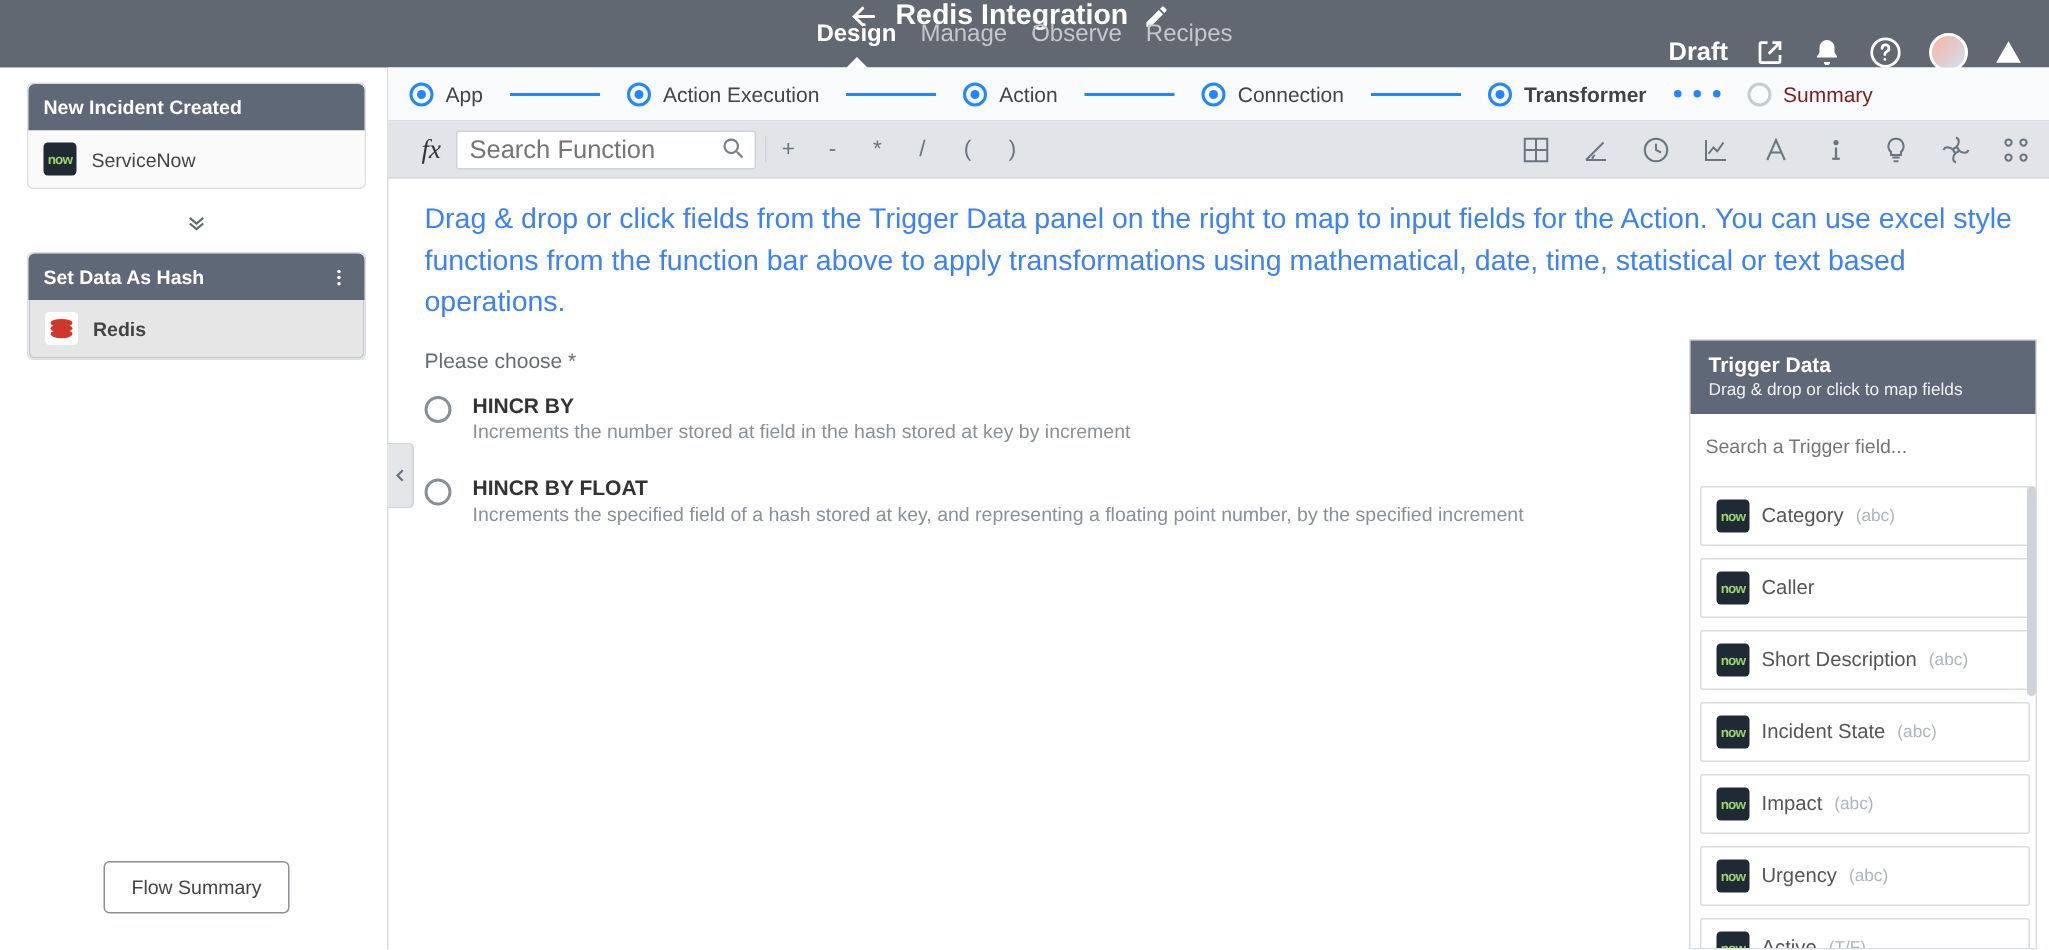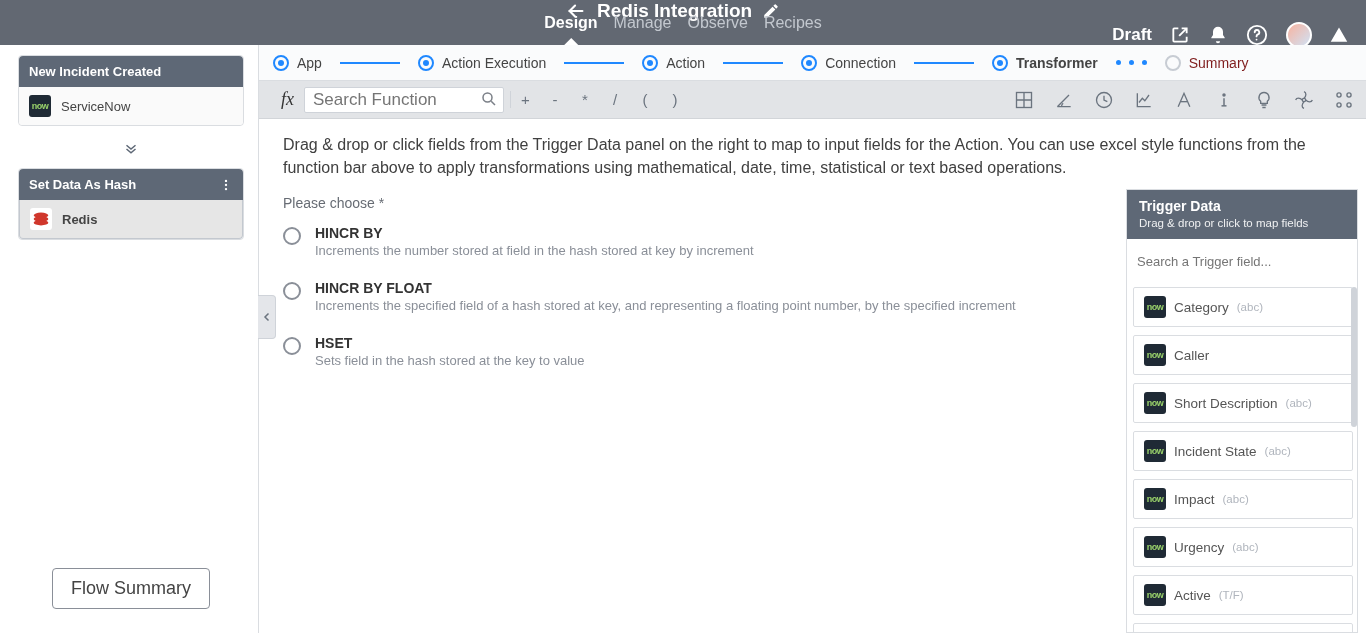--- a/index.html
+++ b/index.html
@@ -59,21 +59,21 @@
   
   .left-sidebar { width: 258px; flex:none; background:#fff; padding:10px 14px 18px 18px; display:flex; flex-direction:column; }
   .flow-card { border:1px solid var(--gray-light); border-radius:4px; margin-bottom:10px; }
   .flow-card-header { background:#5e6876; color:#fff; font-size:13px; font-weight:600; padding:8px 10px; border-radius:4px 4px 0 0; display:flex; align-items:flex-end; justify-content:space-between; }
   .flow-card-item { display:flex; align-items:center; gap:10px; padding:8px 10px; background:#fafafa; border-radius:0 0 4px 4px; font-size:13px; color:#444; }
   .flow-card-item.selected { background:#e6e6e6; border:1px solid #c3c8cf; border-top:none; font-weight:600; }
   .app-badge { width:22px; height:22px; border-radius:3px; display:inline-flex; align-items:center; justify-content:center; font-size:9px; font-weight:700; flex:none; }
   .app-badge.snw { background:#1f2a35; color:#9ad36b; letter-spacing:-0.5px }
   .app-badge.redis { background:#fff; }
   .connector { display:flex; justify-content:center; color:#5e6876; margin:4px 0 10px; }
-  .flow-summary-btn { margin-top:auto; align-self:center; border:1px solid #8a8f98; background:#fff; font-size:18px; padding:9px 18px; border-radius:4px; color:#444; cursor:pointer; margin-bottom:6px; }
+  .flow-summary-btn { margin-top:auto; align-self:center; border:1px solid #8a8f98; background:#fff; font-size:13px; padding:9px 18px; border-radius:4px; color:#444; cursor:pointer; margin-bottom:6px; }
 
   
   .splitter { position:absolute; top:50%; left:258px; transform:translateY(-50%); width:18px; height:44px; background:#e4e6ea; border:1px solid #cfd3d9; border-left:none; border-radius:0 4px 4px 0; display:flex; align-items:center; justify-content:center; color:#6b747f; z-index:5; cursor:pointer; }
 
   
   .main { flex:1; border-left:1px solid var(--gray-light); display:flex; flex-direction:column; position:relative; }
 
   
   .stepbar { height: var(--subbar-h); border-bottom:1px solid var(--gray-light); background:#fafbfc; display:flex; align-items:center; padding:0 14px; gap:0; font-size:14px; color:#444; }
   .step { display:flex; align-items:center; gap:8px; cursor:pointer; }
@@ -92,21 +92,21 @@
   .fx { font-style:italic; font-family: "Times New Roman", serif; font-size:18px; color:#333; padding:0 10px; }
   .fn-search { flex:none; width:200px; position:relative; }
   .fn-search input { width:100%; height:26px; padding:0 30px 0 8px; border:1px solid #cfd3d9; border-radius:2px; background:#fff; font-size:17px; color:#7a7f87; outline:none; }
   .fn-search .mag { position:absolute; right:6px; top:3px; color:#7a7f87; }
   .op { width:30px; text-align:center; font-size:15px; color:#6b747f; cursor:pointer; }
   .op.sep-l { border-left:1px solid #cfd3d9; margin-left:6px; }
   .fn-icons { margin-left:auto; display:flex; align-items:center; gap:20px; color:#6b747f; }
   .fn-icons span { display:inline-flex; cursor:pointer; }
 
   
-  .hint { padding:14px 24px 10px; font-size:16px; color:#404040; line-height:1.45; }
+  .hint { padding:14px 24px 10px; font-size:19px; color:#3b82f6; line-height:1.45; }
 
   
   .work-row { display:flex; flex:1; min-height:0; }
   .options-col { flex:1; padding:6px 24px 20px; }
   .please-choose { font-size:14px; color:#676c74; margin-bottom:14px; }
   .opt { display:flex; gap:14px; margin-bottom:22px; cursor:pointer; }
   .radio { width:18px; height:18px; border:2px solid #8a8f98; border-radius:50%; flex:none; margin-top:2px; }
   .opt-title { font-size:14px; color:#333; font-weight:600; }
   .opt-desc { font-size:13px; color:#8a8f98; margin-top:2px; }
 
@@ -379,27 +379,20 @@
             <div class="opt-desc">Increments the number stored at field in the hash stored at key by increment</div>
           </div>
         </div>
         <div class="opt">
           <span class="radio"></span>
           <div>
             <div class="opt-title">HINCR BY FLOAT</div>
             <div class="opt-desc">Increments the specified field of a hash stored at key, and representing a floating point number, by the specified increment</div>
           </div>
         </div>
-        <div class="opt">
-          <span class="radio"></span>
-          <div>
-            <div class="opt-title">HSET</div>
-            <div class="opt-desc">Sets field in the hash stored at the key to value</div>
-          </div>
-        </div>
       </div>
 
       <div class="trigger-panel">
         <div class="trigger-header">
           <div class="ttl">Trigger Data</div>
           <div class="sub">Drag &amp; drop or click to map fields</div>
         </div>
         <div class="trigger-search">
           <input type="text" placeholder="Search a Trigger field..." style="">
         </div>

